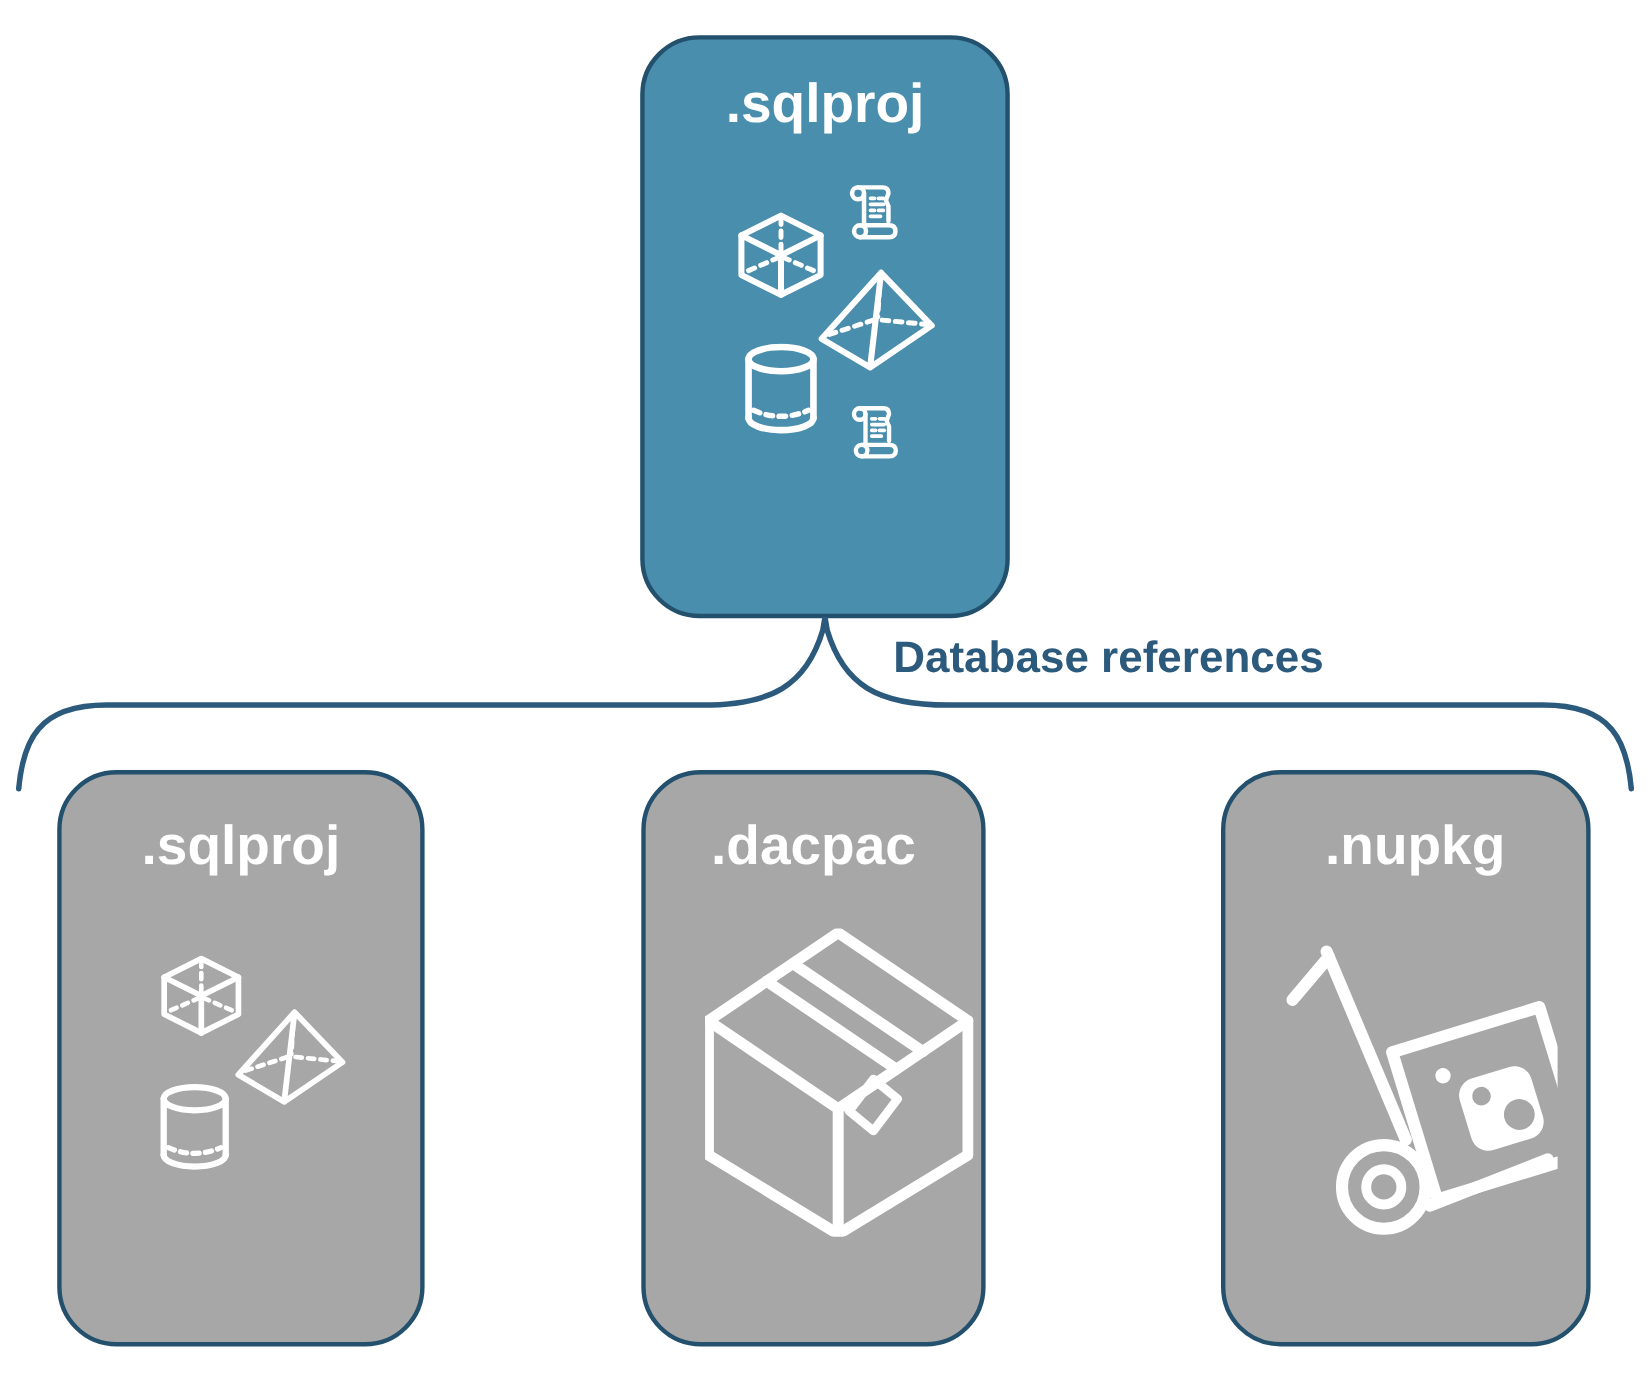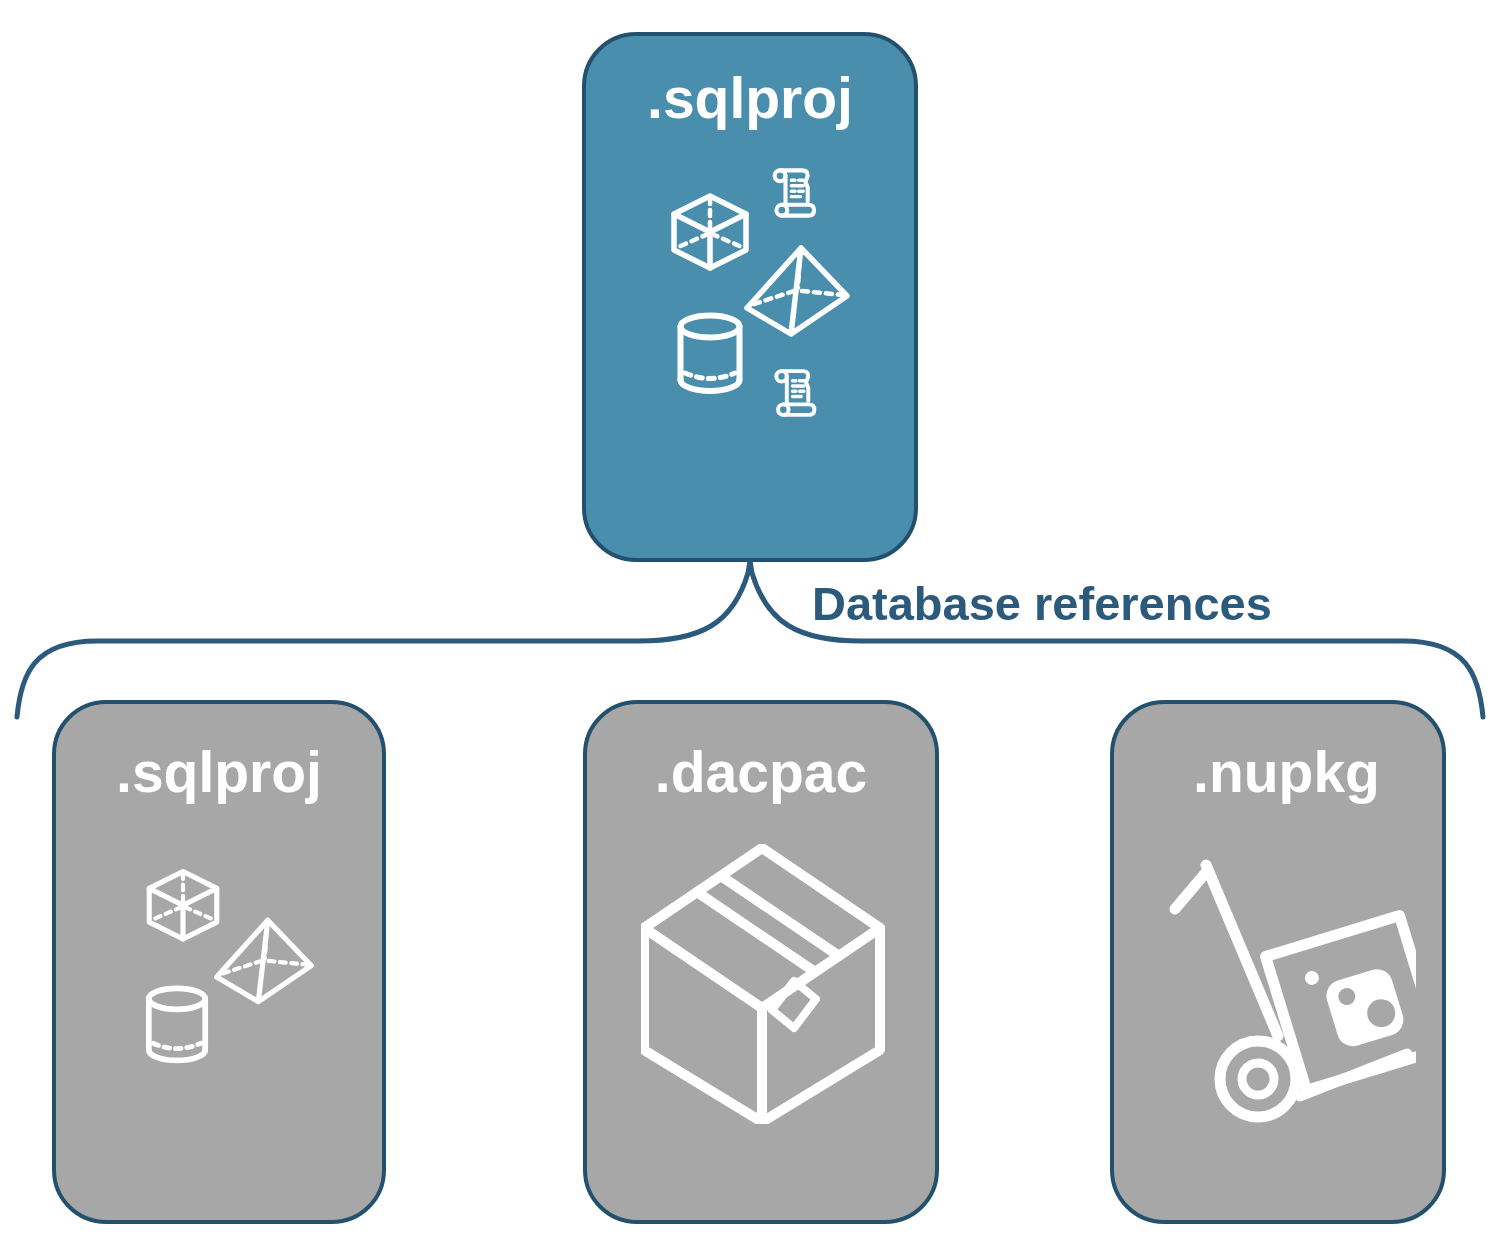--- a/index.html
+++ b/index.html
@@ -25,40 +25,40 @@
     position: absolute;
     border: 4px solid var(--node-border);
     border-radius: 54px;
   }
   .node.root { background: var(--root-fill); }
   .node.child { background: var(--child-fill); }
   .node-label {
     width: 100%;
     text-align: center;
     font-weight: 700;
-    font-size: 57px;
+    font-size: 50px;
     line-height: 1.15;
     color: var(--label);
     letter-spacing: 0px;
   }
   .root .node-label { padding-top: 30px; }
   .child .node-label { padding-top: 36px; }
   .icon { position: absolute; color: var(--icon); }
   .connector-svg {
     position: absolute;
     left: 0; top: 0;
     width: 1500px; height: 1250px;
     pointer-events: none;
   }
   .connector-label {
     position: absolute;
     left: 812px;
     top: 576px;
     font-weight: 700;
-    font-size: 47px;
+    font-size: 40px;
     color: var(--line);
     white-space: nowrap;
   }
 </style>
 </head>
 <body>
 
 <svg width="0" height="0" style="position:absolute" aria-hidden="true">
   <defs>
     <symbol id="sym-cube" viewBox="0 0 96 96">
@@ -127,21 +127,21 @@
         <use href="#sym-cube"></use>
       </svg>
     <svg class="icon" style="left:155px; top:210px;" width="106" height="92" viewBox="0 0 112 96">
         <use href="#sym-pyramid"></use>
       </svg>
     <svg class="icon" style="left:86px; top:281px;" width="70" height="86" viewBox="0 0 72 90">
         <use href="#sym-cylinder"></use>
       </svg>
   </div>
 
-  <div class="node child" style="left:583px; top:700px; width:356px; height:524px;">
+  <div class="node child" style="left:583px; top:700px; width:313px; height:524px;">
     <div class="node-label">.dacpac</div>
     <svg class="icon" style="left:54px; top:140px;" width="244" height="280" viewBox="0 0 244 280">
       <g fill="none" stroke="currentColor" stroke-width="10" stroke-linejoin="round" stroke-linecap="round">
         <polygon points="121,4 239,84 239,206 121,278 3,206 3,84"></polygon>
         <path d="M3 84 L121 164 L239 84 M121 164 L121 278"></path>
         <path d="M80 32 L198 112 M56 48 L174 128"></path>
         <polygon points="153,137 175,155 153,184 131,166" stroke-width="8"></polygon>
       </g>
     </svg>
   </div>

